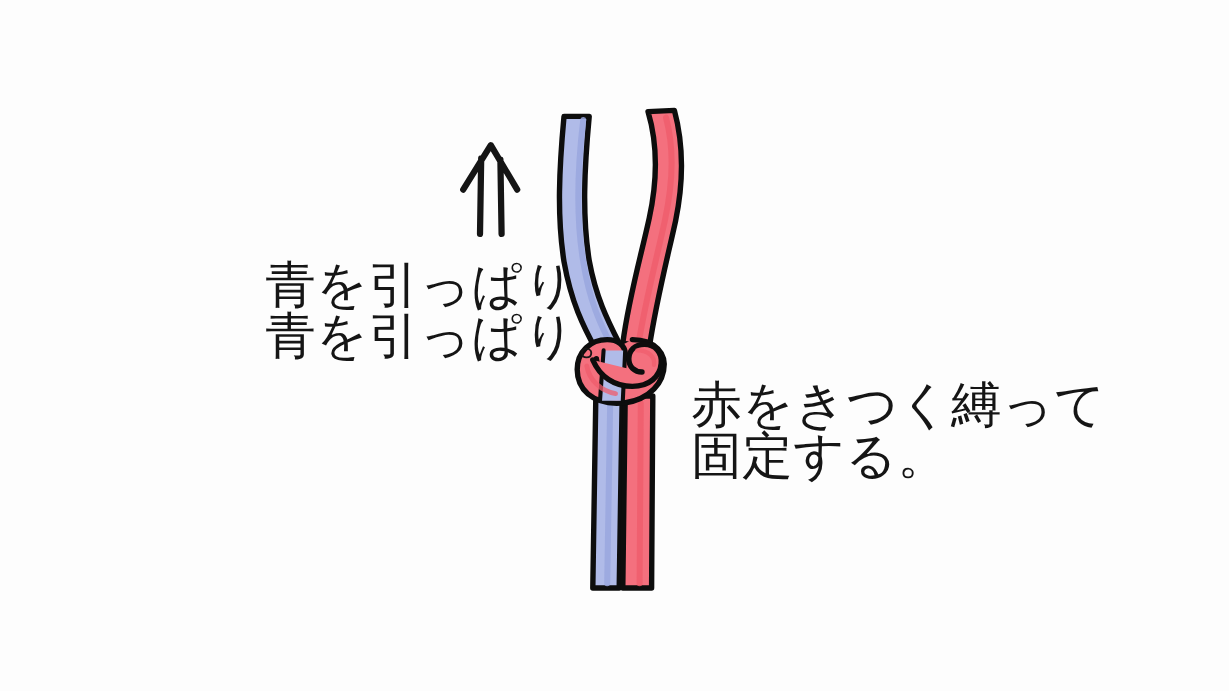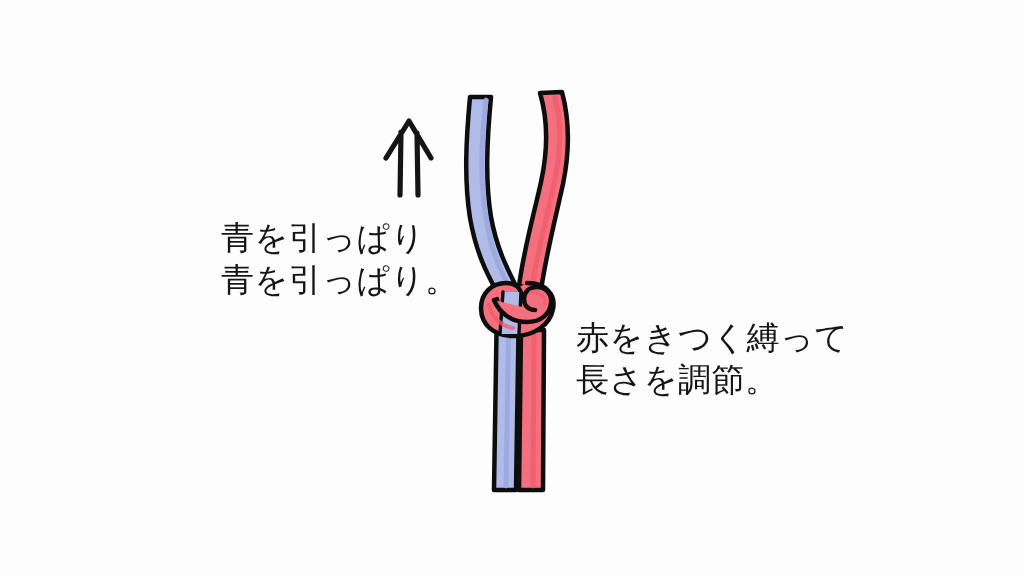--- a/index.html
+++ b/index.html
@@ -24,21 +24,21 @@
     position: absolute;
     left: 0;
     top: 0;
     width: 1024px;
     height: 576px;
   }
   .annotation {
     position: absolute;
     color: #151515;
     font-family: "DejaVu Sans", "Liberation Sans", sans-serif;
-    font-size: 33px;
+    font-size: 42px;
     line-height: 42px;
     letter-spacing: 0.5px;
     white-space: nowrap;
     font-weight: 400;
   }
   #note-blue {
     left: 221px;
     top: 217px;
   }
   #note-red {
@@ -133,16 +133,16 @@
 
   </svg>
 
   <div class="annotation" id="note-blue">
     <span class="note-line">青を引っぱり</span>
     <span class="note-line">青を引っぱり。</span>
   </div>
 
   <div class="annotation" id="note-red">
     <span class="note-line">赤をきつく縛って</span>
-    <span class="note-line">長さを調節。</span>
+    <span class="note-line">固定する。</span>
   </div>
 
 </div>
 
 </body></html>

